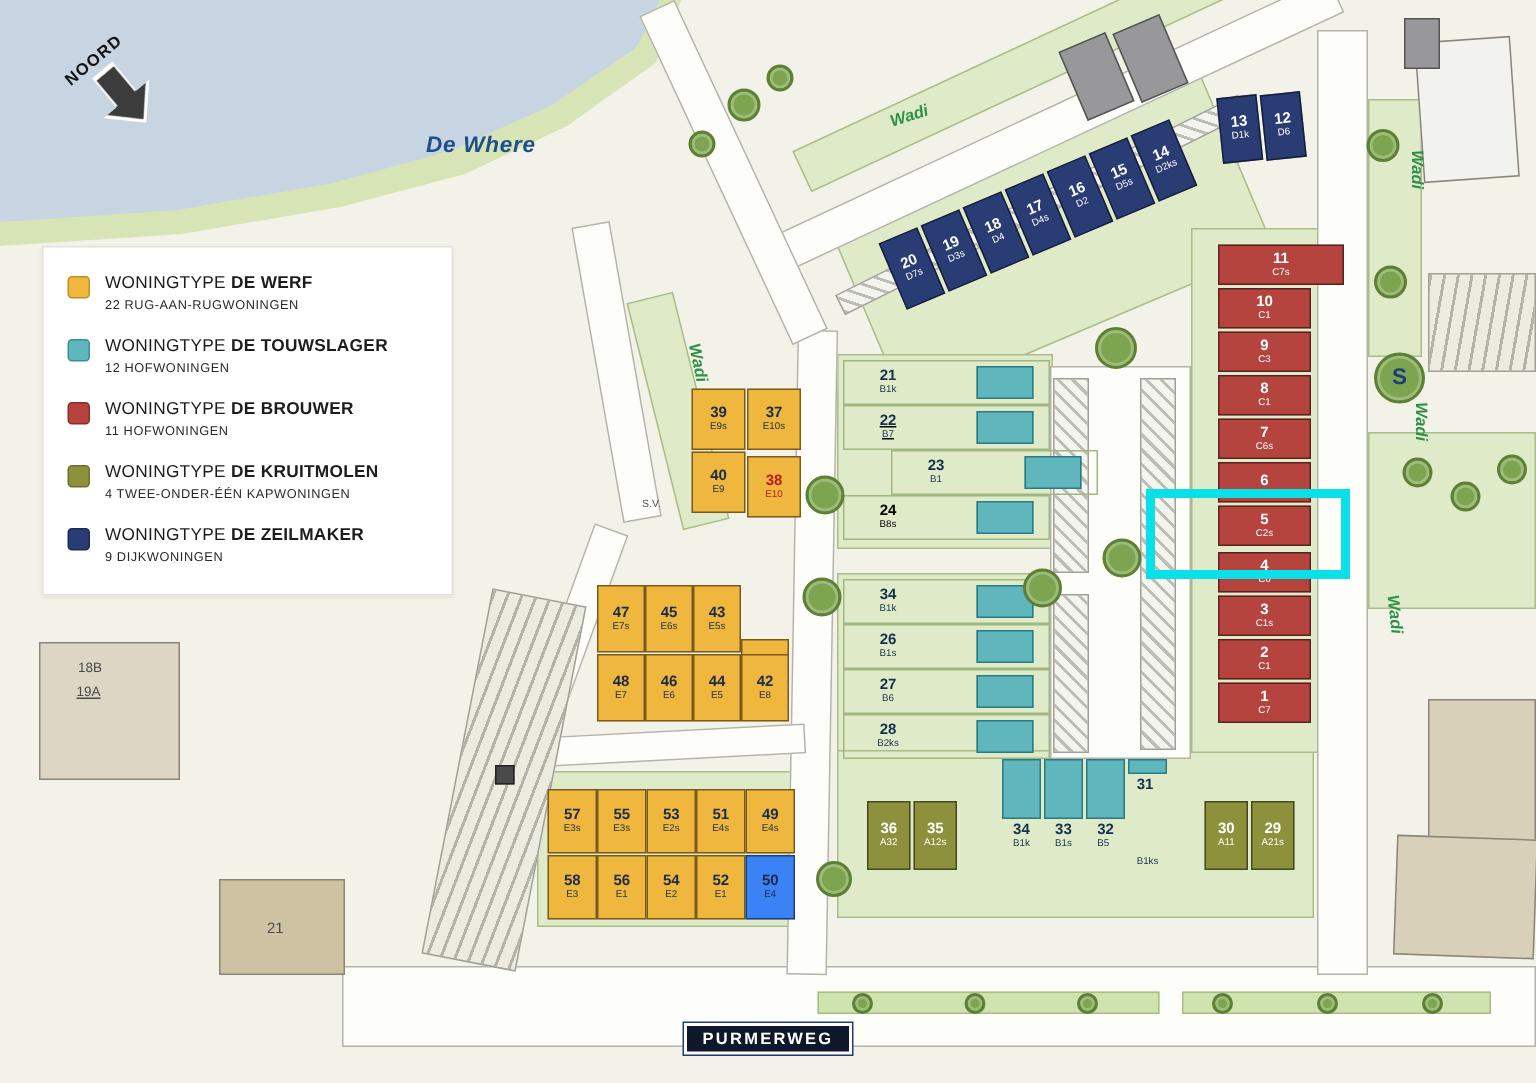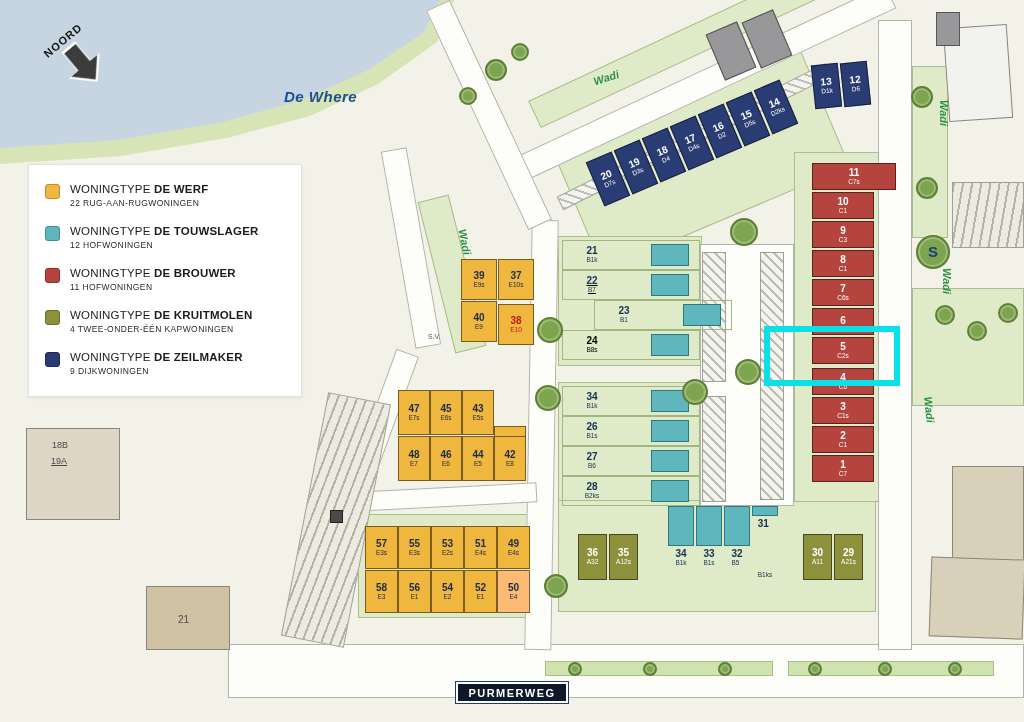--- a/index.html
+++ b/index.html
@@ -167,21 +167,21 @@
         <span class="code">E1</span>
       </div>
       <div class="plot cell" style="left: 431px; top: 570px; width: 33px; height: 43px; background: rgb(239, 183, 62); color: rgb(28, 43, 69);">
         <span class="num">54</span>
         <span class="code">E2</span>
       </div>
       <div class="plot cell" style="left: 464px; top: 570px; width: 33px; height: 43px; background: rgb(239, 183, 62); color: rgb(28, 43, 69);">
         <span class="num">52</span>
         <span class="code">E1</span>
       </div>
-      <div class="plot cell" style="left: 497px; top: 570px; width: 33px; height: 43px; background: #fdba74; color: rgb(28, 43, 69);">
+      <div class="plot cell" style="left: 497px; top: 570px; width: 33px; height: 43px; background: #3b82f6; color: rgb(28, 43, 69);">
         <span class="num">50</span>
         <span class="code">E4</span>
       </div>
       <div class="plot row" style="left: 562px; top: 240px; width: 138px; height: 30px;">
         <span class="lab" style="color: rgb(21, 49, 78);">
           <span class="num">21</span>
           <span class="code">B1k</span>
         </span>
         <span class="swatch" style="background: rgb(95, 182, 188);"></span>
       </div>

